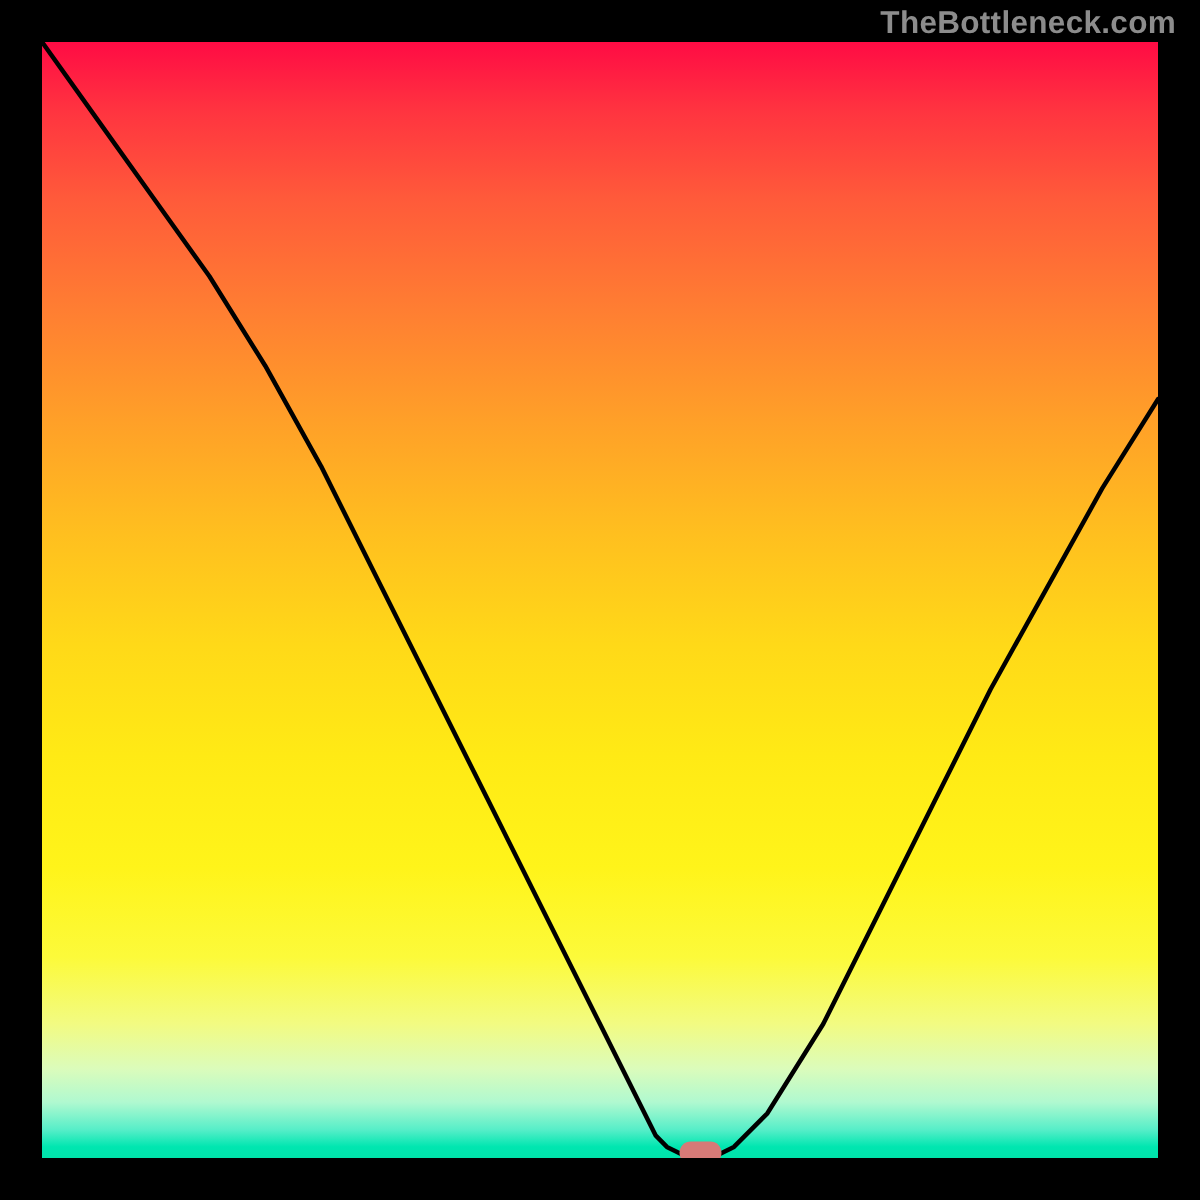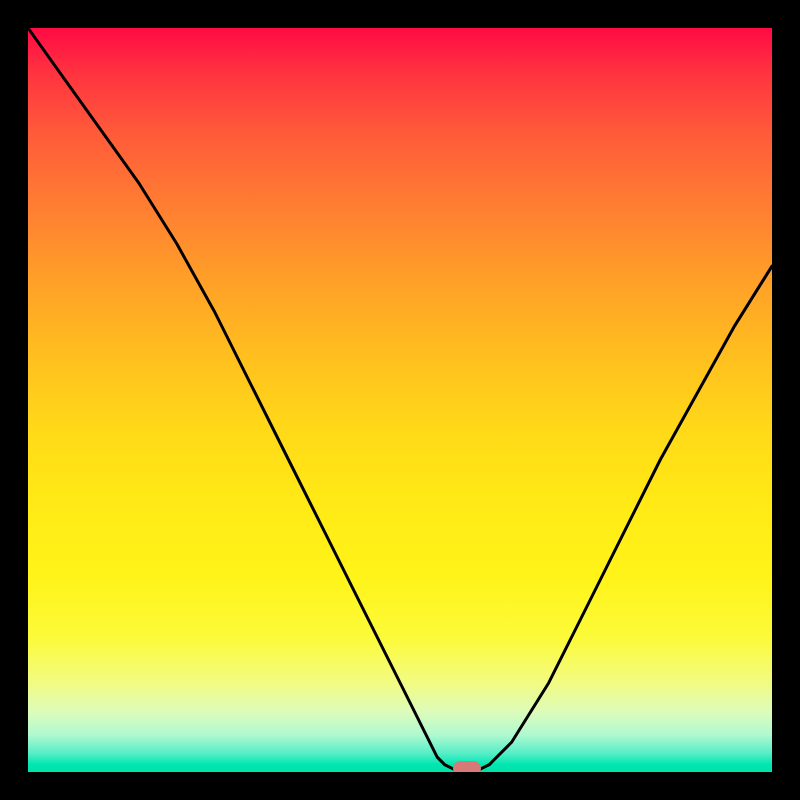--- a/index.html
+++ b/index.html
@@ -84,13 +84,14 @@
   <div class="plot-area">
     <div class="gradient"></div>
 
     <svg class="curve" viewBox="0 0 744 744" preserveAspectRatio="none">
       <path id="curve-path" fill="none" stroke="#000" stroke-width="3" stroke-linecap="round" stroke-linejoin="round" d="M0.0 0.0 L37.2 52.1 L74.4 104.2 L111.6 156.2 L148.8 215.8 L186.0 282.7 L223.2 357.1 L260.4 431.5 L297.6 505.9 L334.8 580.3 L372.0 654.7 L409.2 729.1 L416.6 736.6 L431.5 744.0 L446.4 744.0 L461.3 736.6 L483.6 714.2 L520.8 654.7 L558.0 580.3 L595.2 505.9 L632.4 431.5 L669.6 364.6 L706.8 297.6 L744.0 238.1"></path>
     </svg>
 
     <div id="marker" class="marker" style="left: 424.96px; top: 733.28px;"></div>
   </div>
 
+  <div class="watermark">TheBottleneck.com</div>
 </div>
 
 </body></html>

